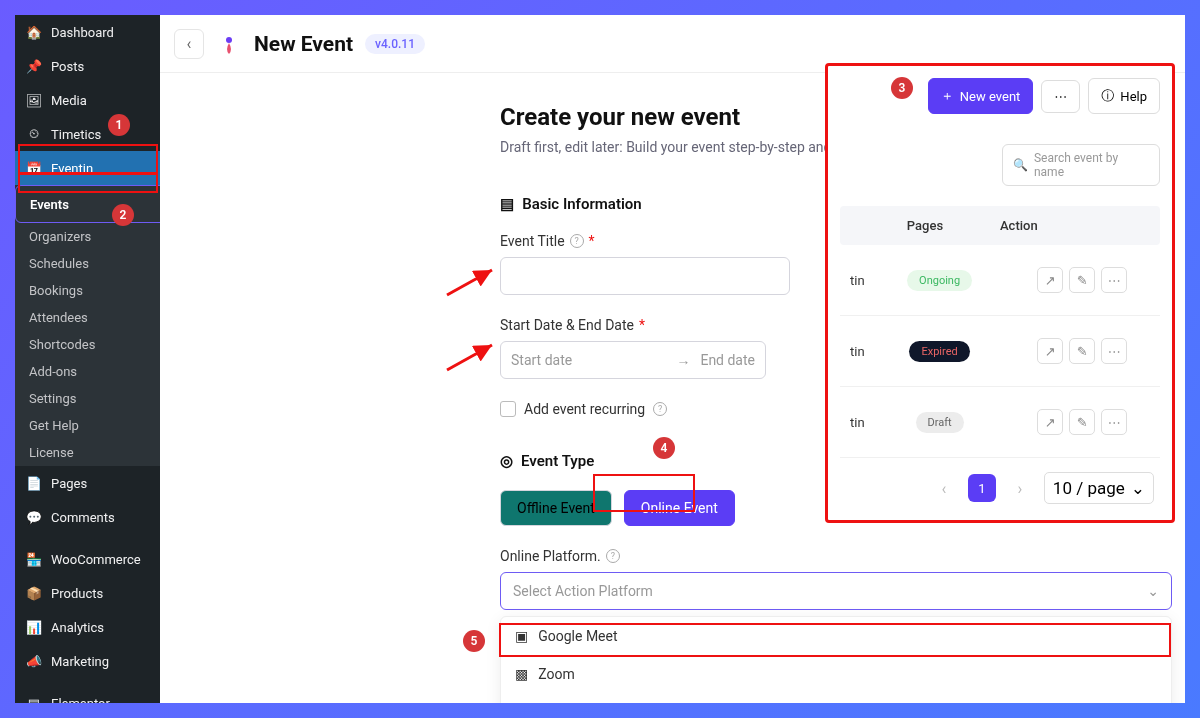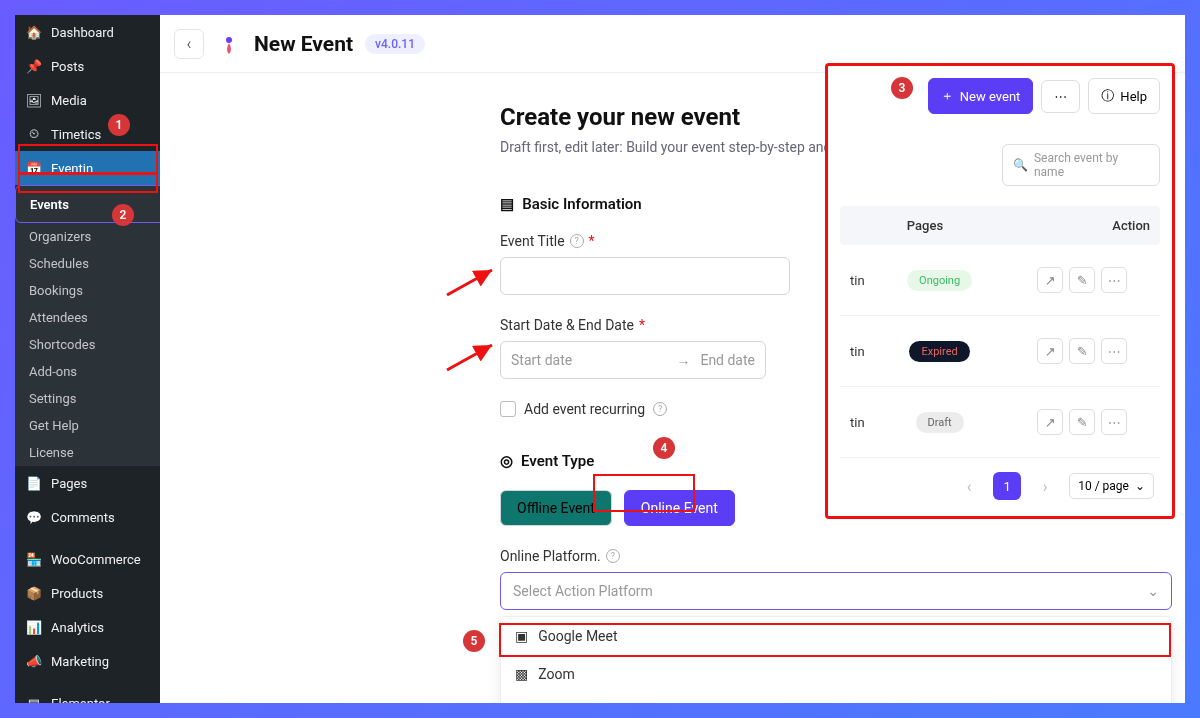--- a/index.html
+++ b/index.html
@@ -40,34 +40,34 @@
   .dd-item{padding:11px 14px;font-size:14px;color:#333;display:flex;align-items:center;gap:10px;cursor:pointer}
   .q-ic{width:14px;height:14px;border:1px solid #aaa;border-radius:50%;display:inline-flex;align-items:center;justify-content:center;font-size:9px;color:#aaa}
   .arrow-red{position:absolute;z-index:4}
   .panel-overlay{position:absolute;right:10px;top:48px;width:350px;background:#fff;border:3px solid #e11;border-radius:4px;padding:12px;z-index:3}
   .po-top{display:flex;justify-content:flex-end;gap:8px;margin-bottom:30px;align-items:center}
   .po-btn{border:1px solid #ddd;border-radius:6px;padding:8px 12px;font-size:13px;cursor:pointer;display:flex;align-items:center;gap:6px;background:#fff}
   .po-btn.primary{background:#5b3df5;color:#fff;border-color:#5b3df5}
   .search-inp{border:1px solid #ddd;border-radius:6px;padding:6px 10px;font-size:12px;color:#999;width:158px;margin-left:auto;display:flex;align-items:center;gap:6px;margin-bottom:20px}
   .tbl-head{display:flex;background:#f5f6f9;padding:12px 10px;font-size:13px;color:#333;font-weight:500;border-radius:4px}
   .th-status{width:150px;text-align:center}
-  .th-action{flex:1;text-align:right}
+  .th-action{flex:1;text-align:left}
   .tbl-row{display:flex;align-items:center;padding:22px 10px;border-bottom:1px solid #f0f0f0;font-size:13px}
   .td-name{color:#333}
   .td-status{width:150px;display:flex;justify-content:center}
   .st-pill{padding:4px 12px;border-radius:12px;font-size:11px;font-weight:400}
   .st-ongoing{background:#e7f8e9;color:#3cb862}
   .st-expired{background:#0f172a;color:#e86464}
   .st-draft{background:#ececec;color:#666}
   .td-action{flex:1;display:flex;justify-content:center;gap:6px}
   .aic{width:26px;height:26px;border:1px solid #ddd;border-radius:5px;display:flex;align-items:center;justify-content:center;color:#888;cursor:pointer}
   .pager{display:flex;justify-content:flex-end;align-items:center;gap:10px;padding:14px 6px 4px}
   .pg-btn{width:28px;height:28px;display:flex;align-items:center;justify-content:center;color:#bbb;cursor:pointer}
   .pg-num{width:28px;height:28px;border-radius:6px;background:#5b3df5;color:#fff;display:flex;align-items:center;justify-content:center;font-size:13px}
-  .pg-sel{border:1px solid #ddd;border-radius:5px;padding:5px 8px;font-size:12px;display:flex;align-items:center;gap:6px}
+  .pg-sel{border:1px solid #ddd;border-radius:5px;padding:5px 8px;font-size:17px;display:flex;align-items:center;gap:6px}
 </style>
 </head>
 <body>
 
 <div class="app">
 
   <div class="sidebar">
     <div class="sb-item">
         <span class="sb-ic">🏠</span>
         <span>Dashboard</span>

